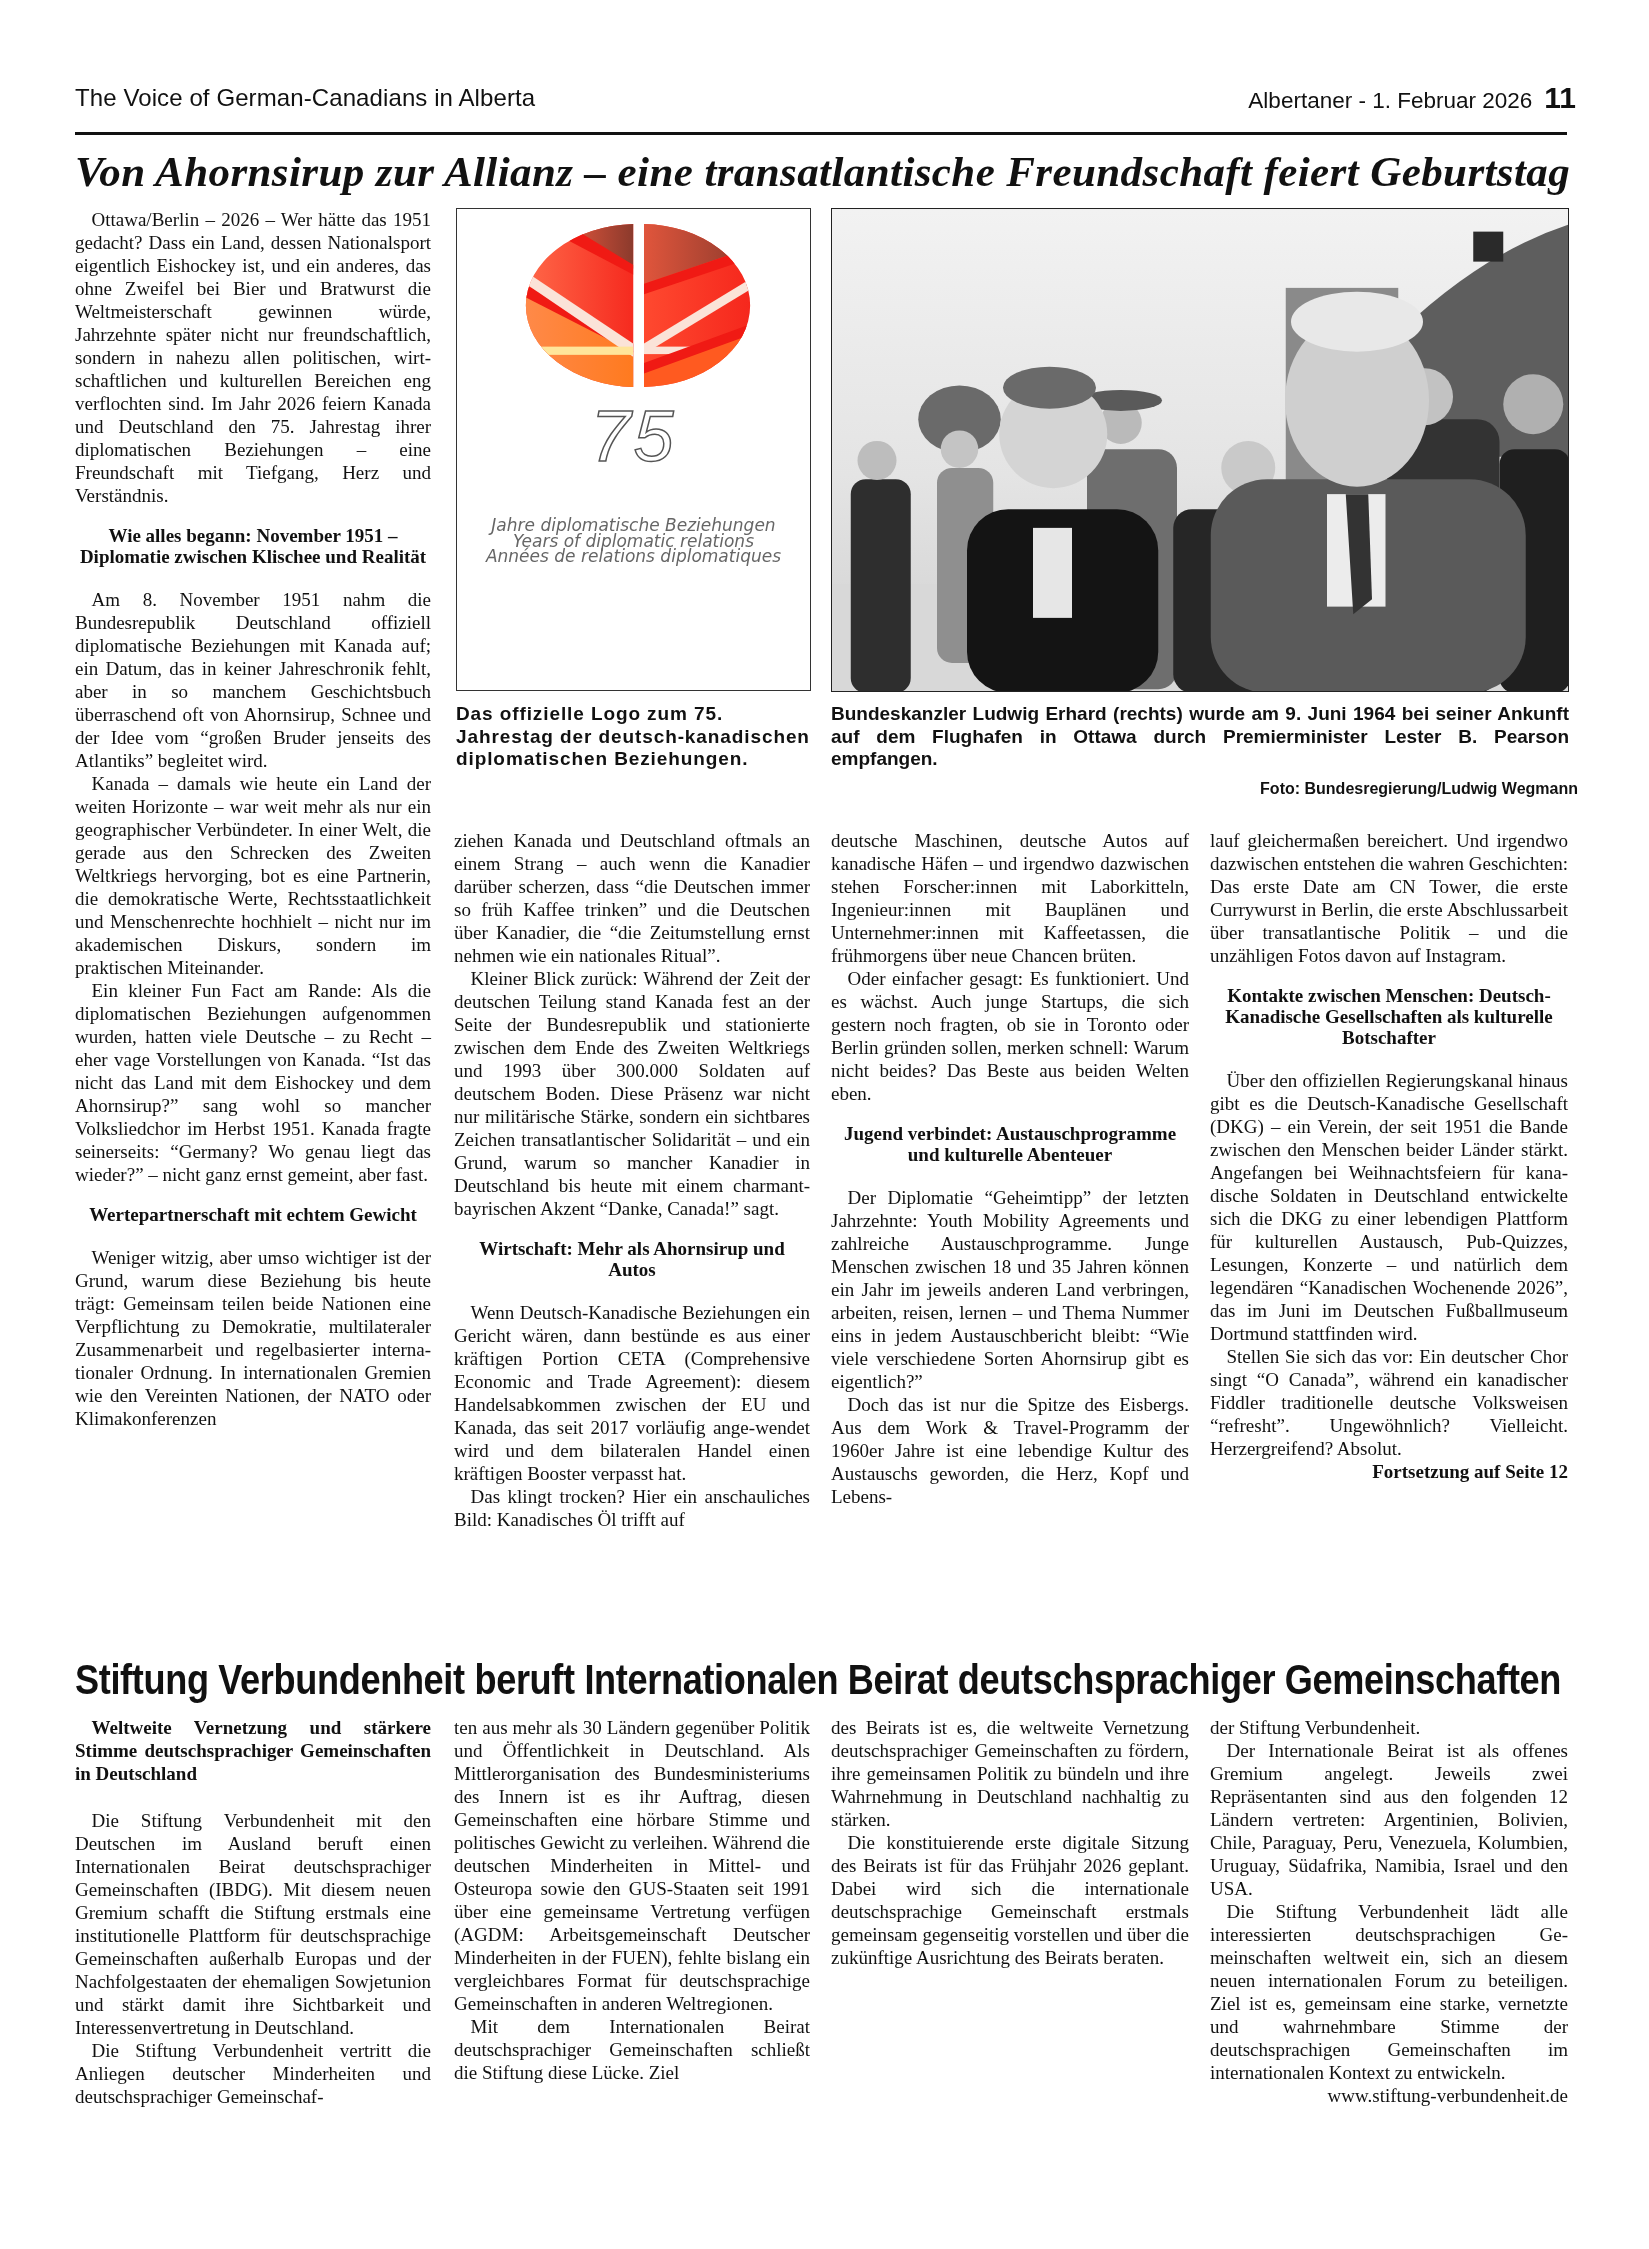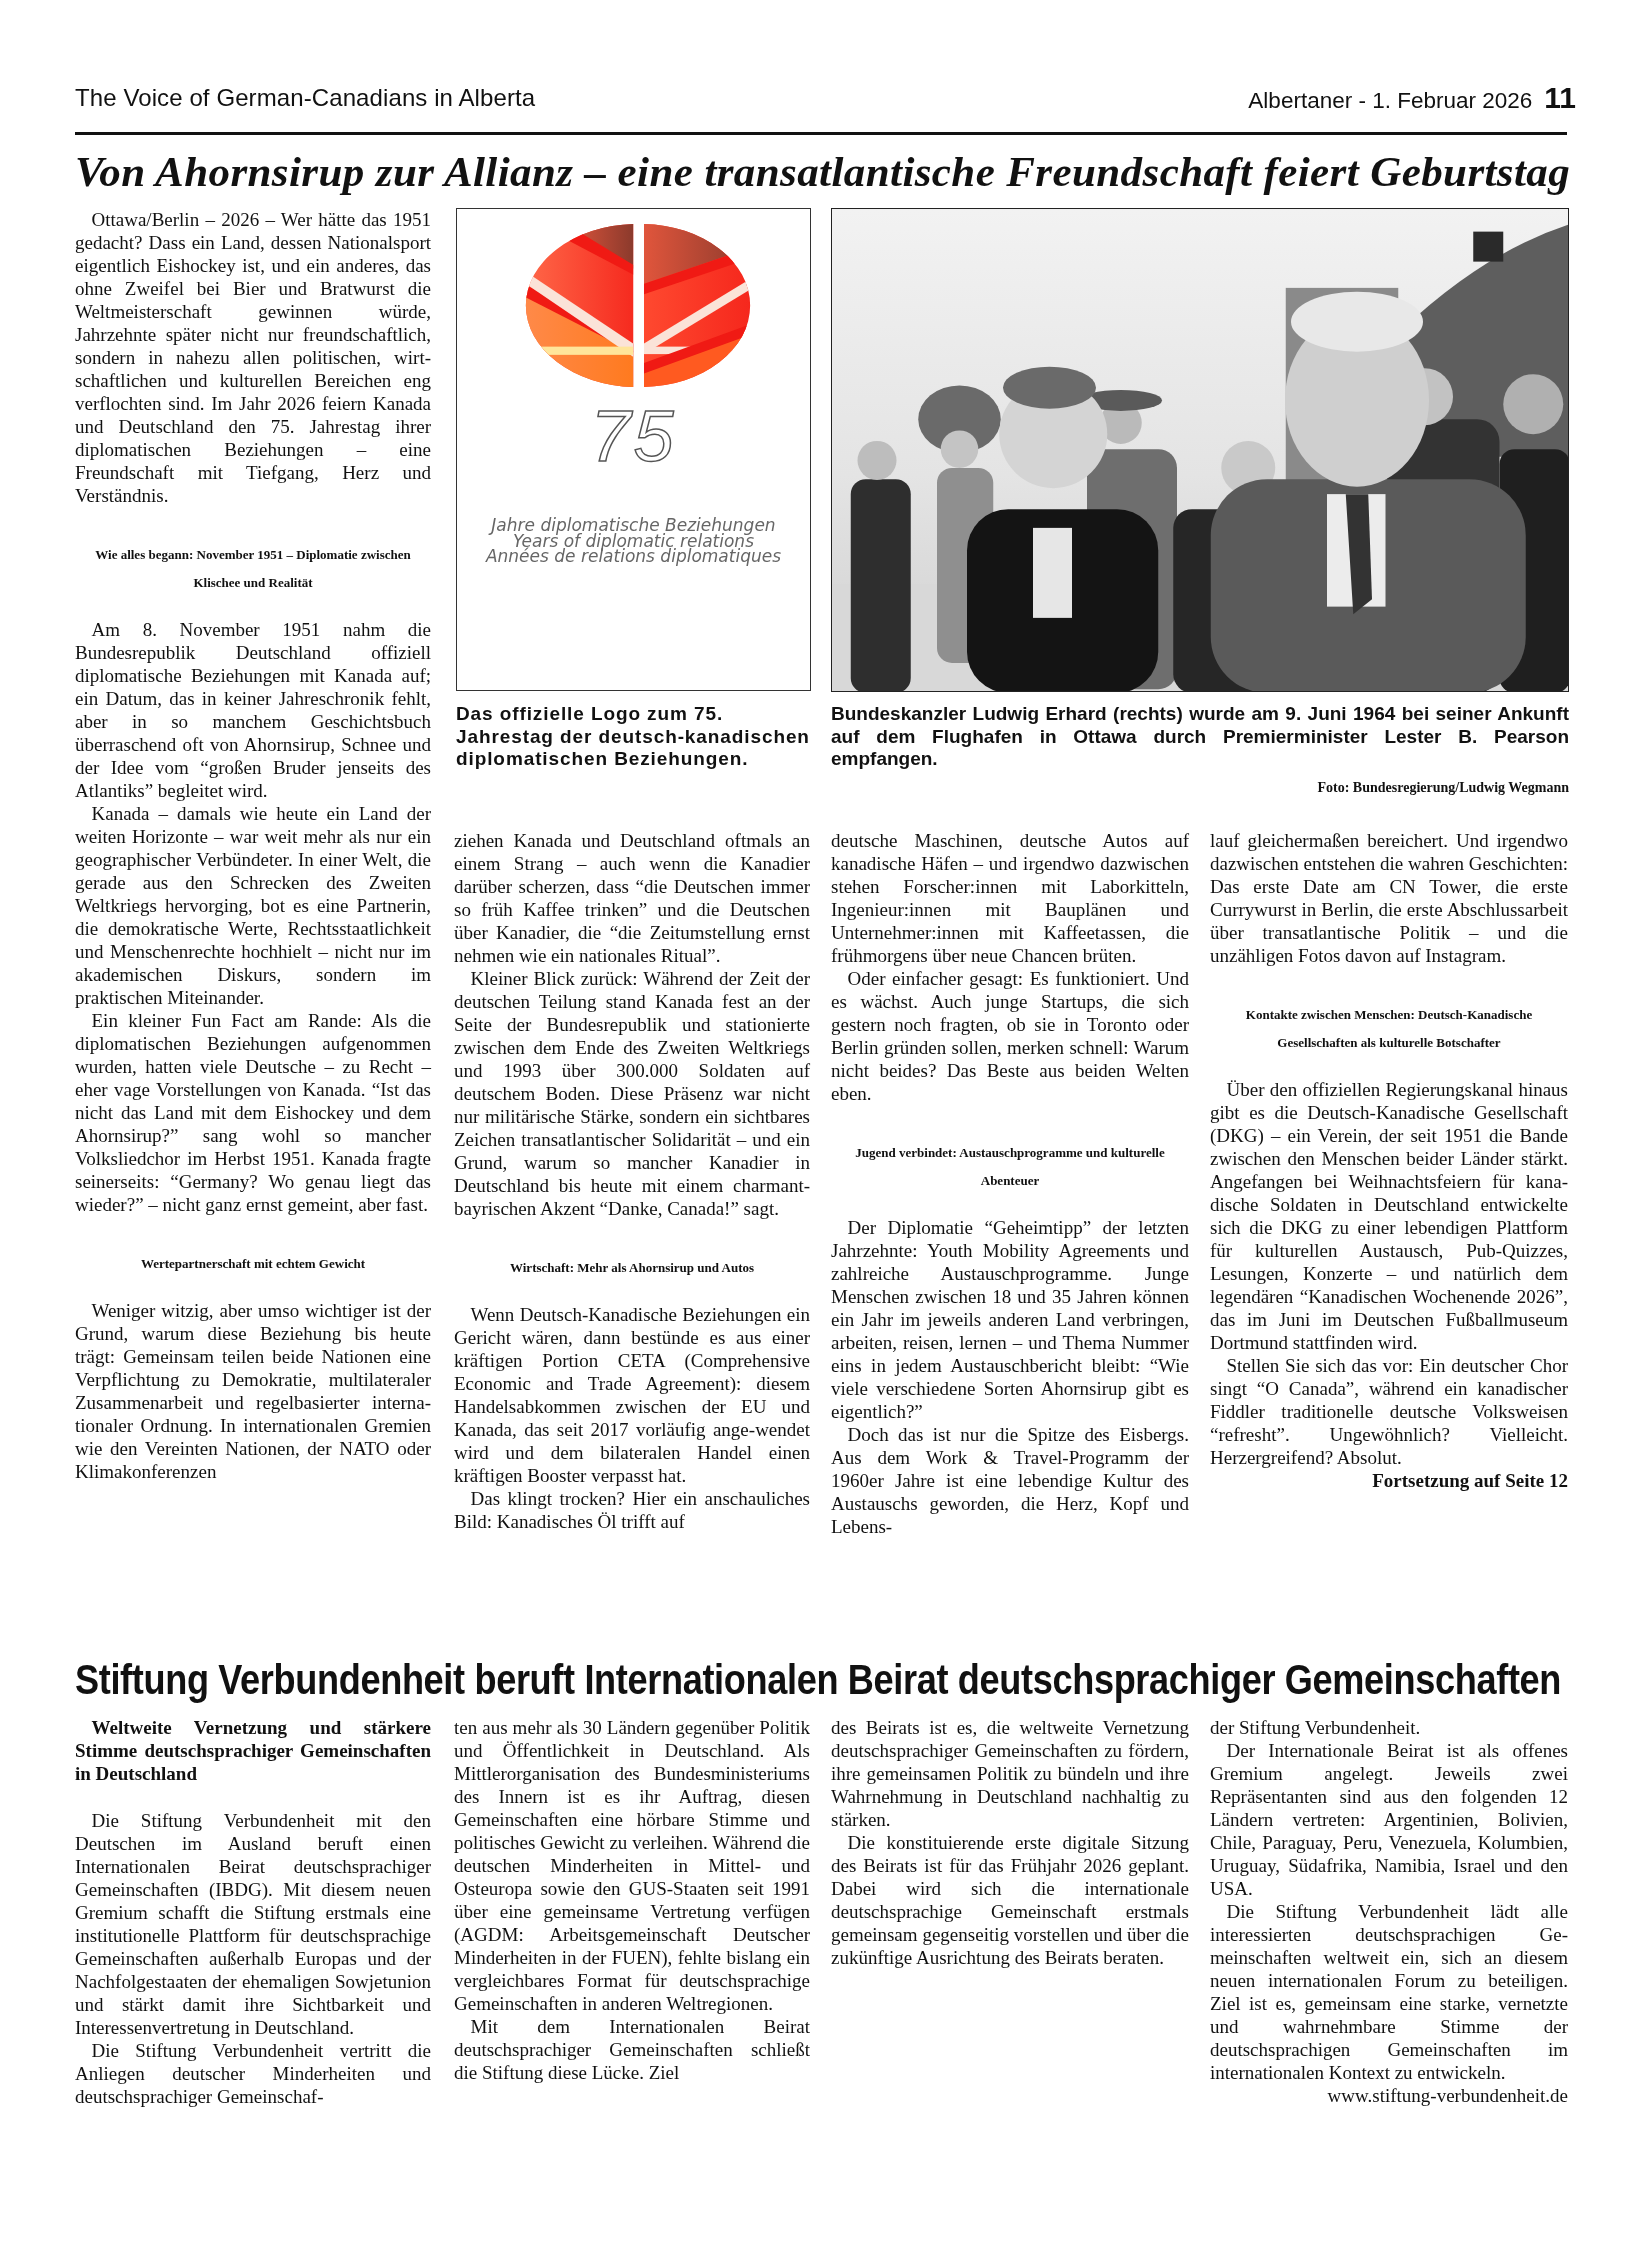--- a/index.html
+++ b/index.html
@@ -13,21 +13,21 @@
   .hdr-right { right: 74px; top: 81px; font-family: "Liberation Sans", sans-serif; font-size: 22.5px; color: #111; display: flex; align-items: baseline; gap: 12px; }
   .hdr-right .pageno { font-weight: bold; font-size: 30px; }
   .hdr-rule { left: 75px; top: 132px; width: 1492px; height: 3px; background: #111; }
 
   
   .main-title { left: 75px; top: 147px; width: 1492px; text-align: center; font-style: italic; font-size: 43px; letter-spacing: 0.4px; white-space: nowrap; }
 
   
   .col { font-size: 19px; line-height: 23px; text-align: justify; hyphens: manual; }
   .col p { text-indent: 16.5px; }
-  .col h3 { font-weight: bold; text-align: center; font-size: 13px; line-height: 28px; margin: 34px 0 21px; }
+  .col h3 { font-weight: bold; text-align: center; font-size: 19px; line-height: 21px; margin: 18px 0 21px; }
   .col .right { text-align: right; font-weight: bold; }
   .col .url { text-align: right; text-indent: 0; }
 
   .c1 { left: 75px; top: 208px; width: 356px; }
   .c2 { left: 454px; top: 829px; width: 356px; }
   .c3 { left: 831px; top: 829px; width: 358px; }
   .c4 { left: 1210px; top: 829px; width: 358px; }
 
   
   .logo-box { left: 456px; top: 208px; width: 355px; height: 483px; border: 1.5px solid #333; background: #fff; font-style: italic; }
@@ -35,21 +35,21 @@
   .logo-75 { position: absolute; left: 0; top: 186px; width: 100%; text-align: center; font-family: "Liberation Sans", sans-serif; font-size: 72px; color: #fff; -webkit-text-stroke: 1.5px #555; letter-spacing: 3px; }
   .logo-lines { position: absolute; left: 0; top: 309px; width: 100%; text-align: center; font-family: "DejaVu Sans", sans-serif; font-size: 17px; line-height: 15.7px; color: #666; font-weight: 300; }
 
   
   .photo { left: 831px; top: 208px; width: 738px; height: 484px; border: 1.5px solid #222; overflow: hidden; background: #d9d9d9; }
 
   
   .cap { font-family: "Liberation Sans", sans-serif; font-weight: bold; font-size: 19px; line-height: 22.5px; color: #111; }
   .cap1 { left: 456px; top: 703px; width: 355px; letter-spacing: 0.9px; }
   .cap2 { left: 831px; top: 703px; width: 738px; text-align: justify; text-align-last: left; }
-  .credit { right: 81px; top: 780px; font-family: Liberation Serif, serif; font-weight: bold; font-size: 14px; color: #111; }
+  .credit { right: 72px; top: 780px; font-family: Liberation Sans, sans-serif; font-weight: bold; font-size: 16px; color: #111; }
 
   
   .h2 { left: 75px; top: 1654px; width: 1492px; font-family: "Liberation Sans", sans-serif; font-size: 42px; line-height: 52px; white-space: nowrap; transform: scaleX(0.86); transform-origin: left top; letter-spacing: -0.4px; }
   .b1 { left: 75px; top: 1716px; width: 356px; }
   .b2 { left: 454px; top: 1716px; width: 356px; }
   .b3 { left: 831px; top: 1716px; width: 358px; }
   .b4 { left: 1210px; top: 1716px; width: 358px; }
   .b1 .lead { font-weight: bold; text-align: justify; text-indent: 16.5px; margin-bottom: 24px; }
 </style>
 </head>

